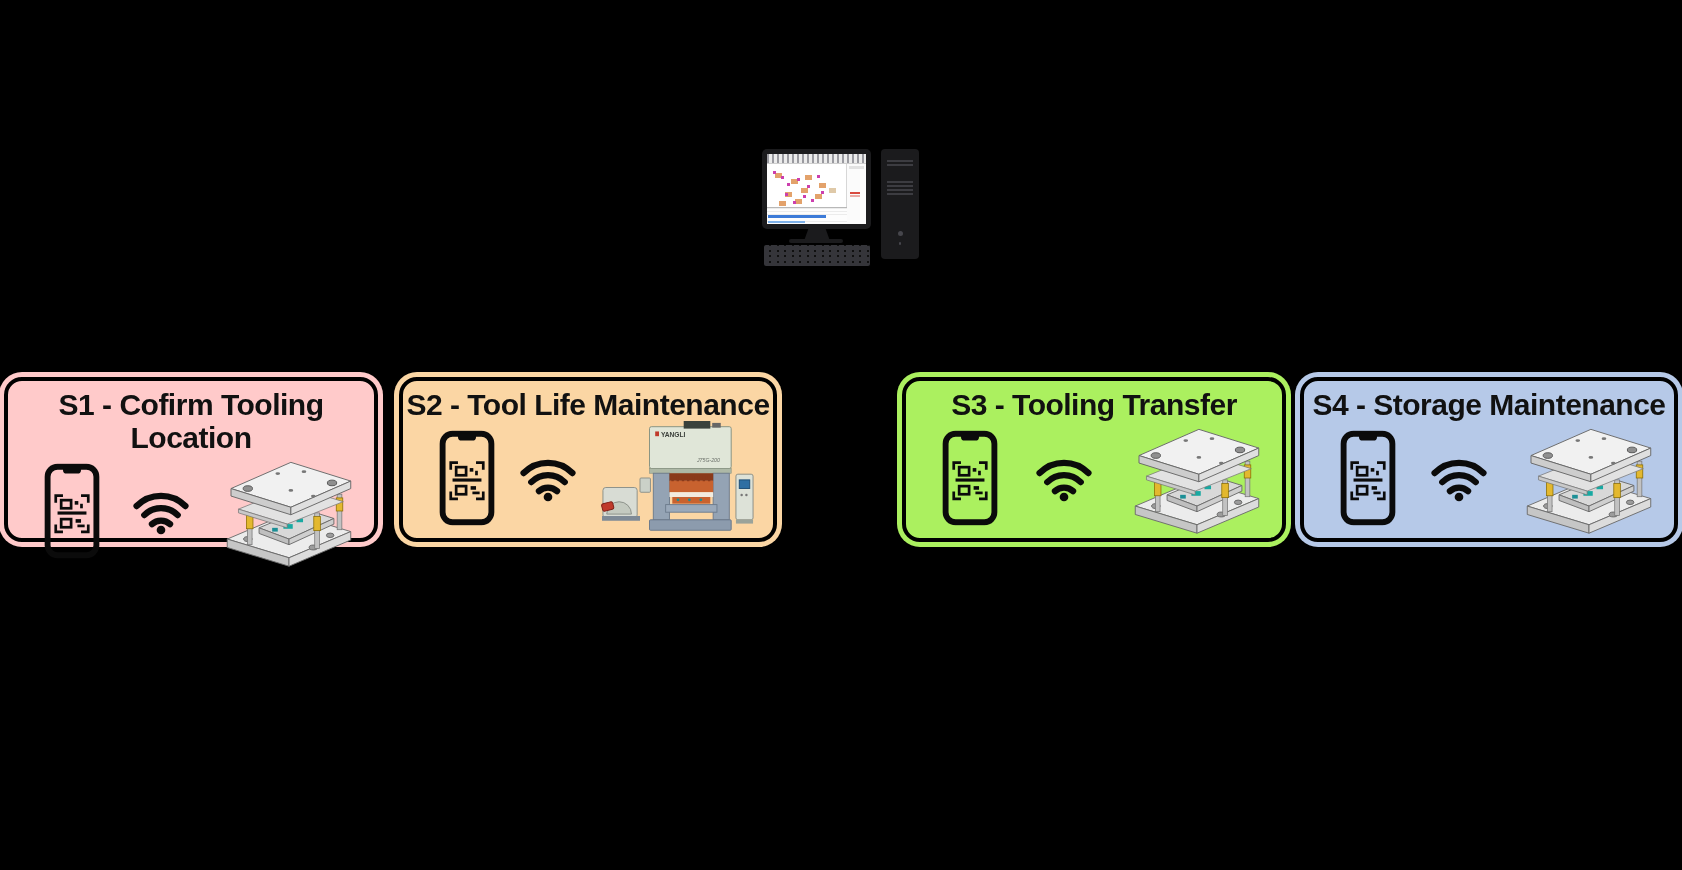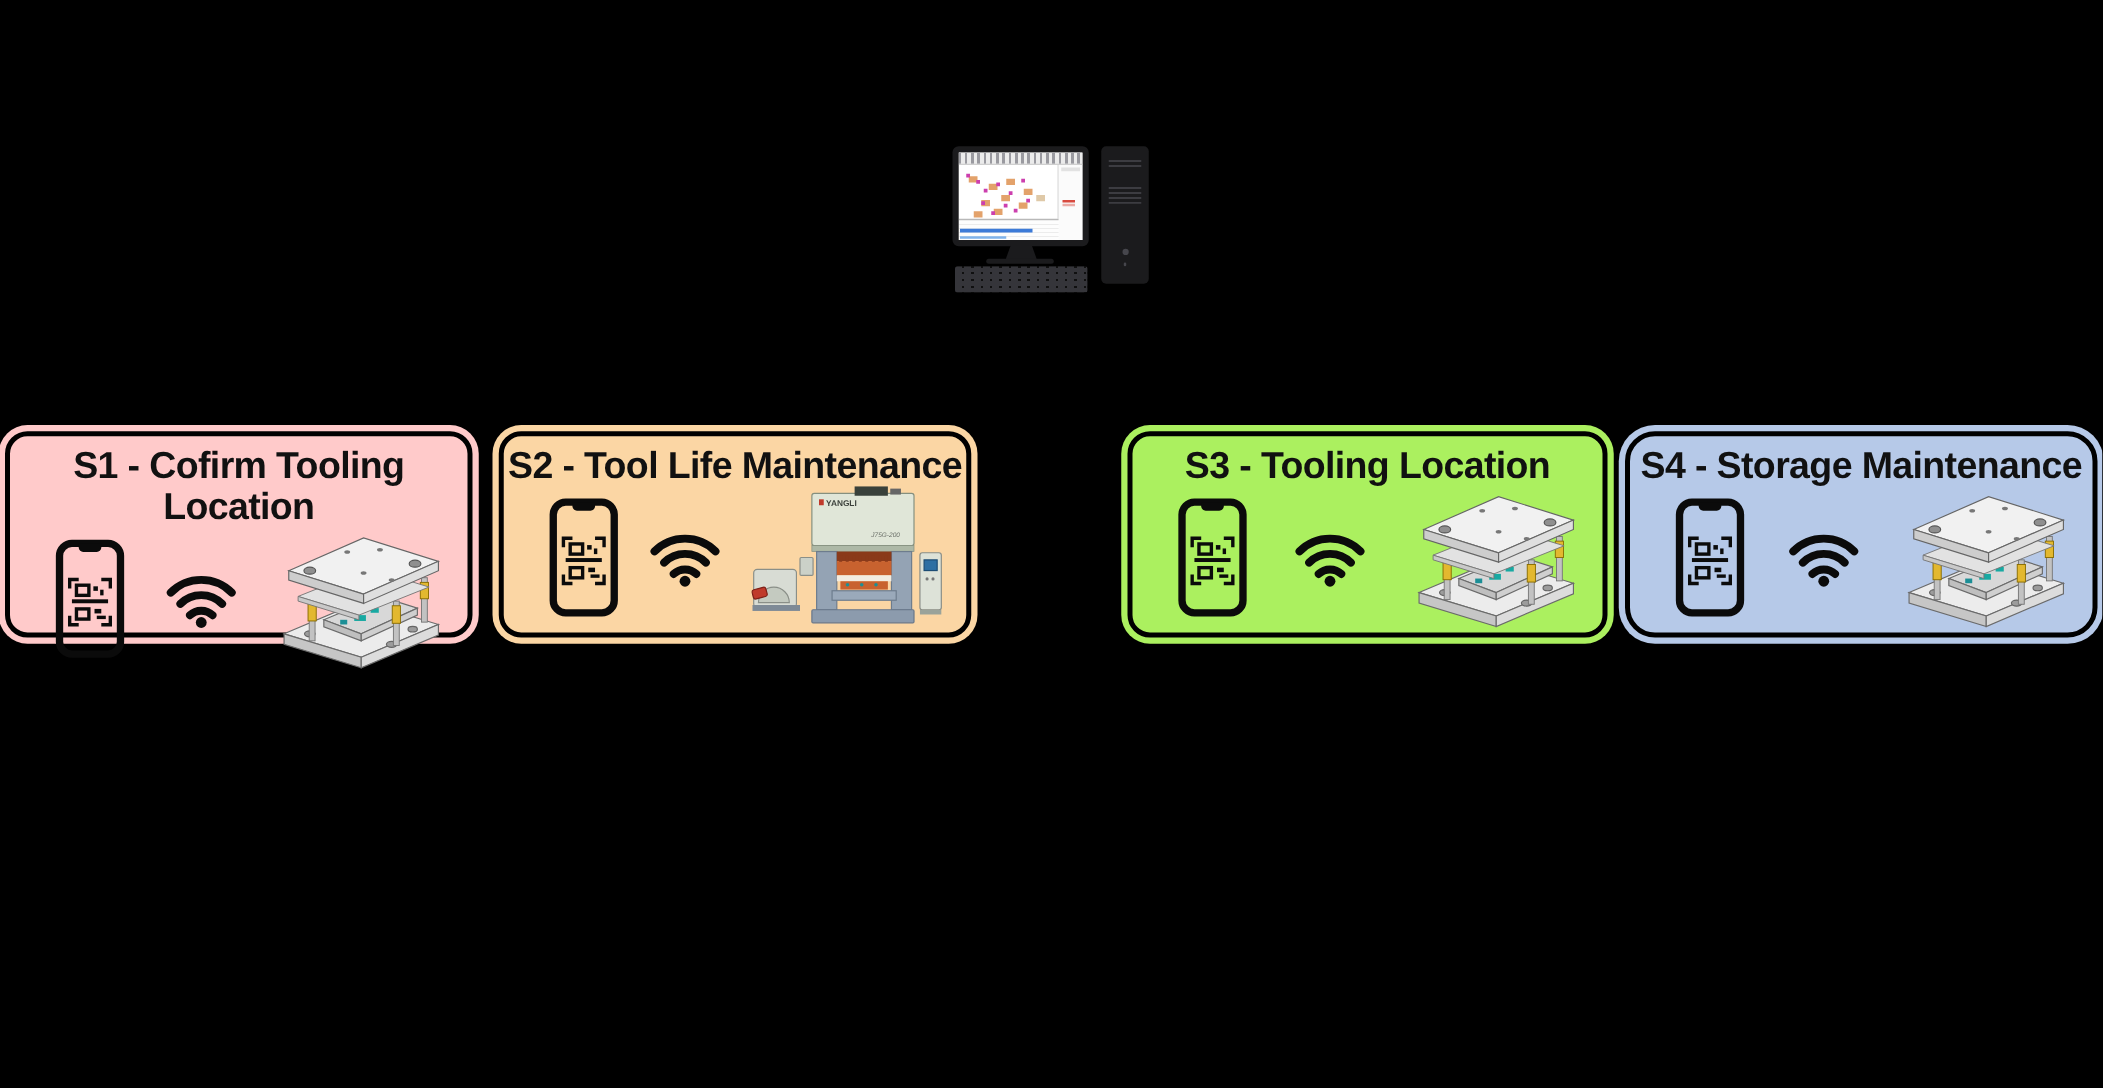--- a/index.html
+++ b/index.html
@@ -1,25 +1,25 @@
 <!DOCTYPE html>
 <html><head>
 <meta charset="utf-8">
 <style>
   html,body{margin:0;padding:0;background:#000;}
   #stage{position:relative;width:1682px;height:622px;background:#000;overflow:hidden;
-         font-family:"Liberation Sans",sans-serif;}
+         font-family:"Liberation Sans",sans-serif;margin-top:32px;}
 
   
   .card{position:absolute;top:345px;height:165px;border:4px solid #000;border-radius:18px;
         box-sizing:border-box;background:var(--c);box-shadow:0 0 0 5px var(--c);}
   .card.s1{--c:#FFCACA;left:4px;width:374px;}
   .card.s2{--c:#FBD6A4;left:399px;width:378px;}
   .card.s3{--c:#ABF05F;left:902px;width:384px;}
-  .card.s4{--c:#B6C9E8;left:1300px;width:378px;border-radius:24px;}
+  .card.s4{--c:#B6C9E8;left:1300px;width:378px;}
   .card-title{margin-top:7px;text-align:center;font-weight:700;font-size:30px;line-height:1.1;
               color:#111;letter-spacing:-0.5px;}
   .card-row{display:flex;align-items:center;justify-content:space-between;
             padding:0 18px 0 36px;height:112px;margin-top:1px;}
   .icon-phone{width:56px;height:96px;}
   .icon-wifi{width:58px;height:47px;}
   .icon-die{width:134px;height:116px;}
   .icon-press{width:154px;height:114px;}
 
   
@@ -240,21 +240,21 @@
         <rect x="141" y="56" width="18" height="48" rx="2" fill="#DDE2D8" stroke="#888d86"></rect>
         <rect x="144.5" y="62" width="11" height="9" fill="#2E6FA3" stroke="#1c4c74"></rect>
         <circle cx="147" cy="78" r="1.3" fill="#777"></circle>
           <circle cx="152" cy="78" r="1.3" fill="#777"></circle>
         <rect x="141" y="104" width="18" height="4" fill="#9aa39a"></rect>
       </svg>
     </div>
   </div>
 
   <div class="card s3">
-    <div class="card-title">S3 - Tooling Location</div>
+    <div class="card-title">S3 - Tooling Transfer</div>
     <div class="card-row">
       <svg class="icon-phone" viewBox="0 0 62 106">
           <use href="#sym-phone-qr"></use>
         </svg>
       <svg class="icon-wifi" viewBox="0 0 64 52">
           <use href="#sym-wifi"></use>
         </svg>
       <svg class="icon-die" viewBox="0 0 140 124">
           <use href="#sym-die"></use>
         </svg>

